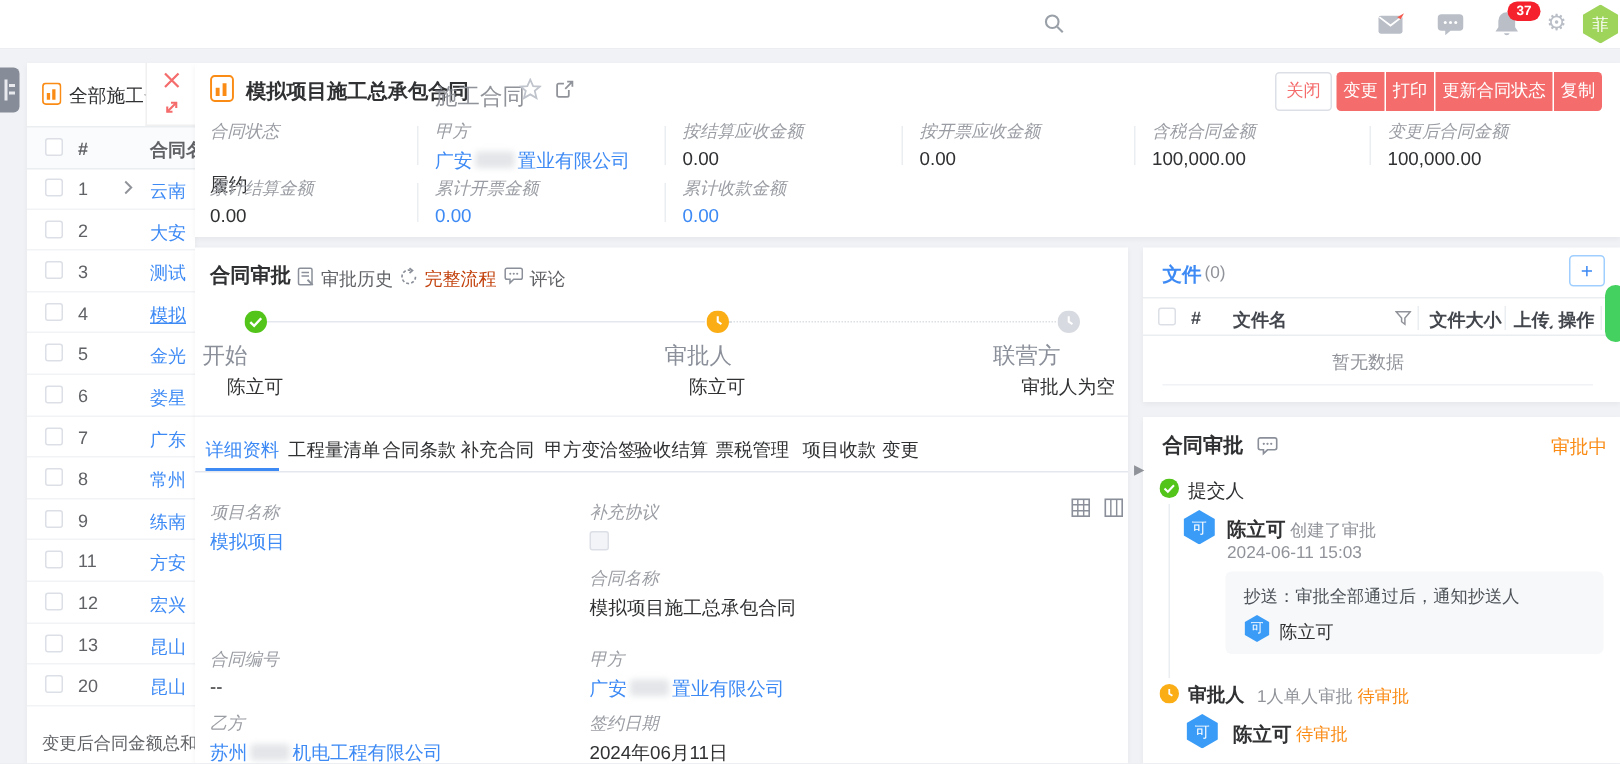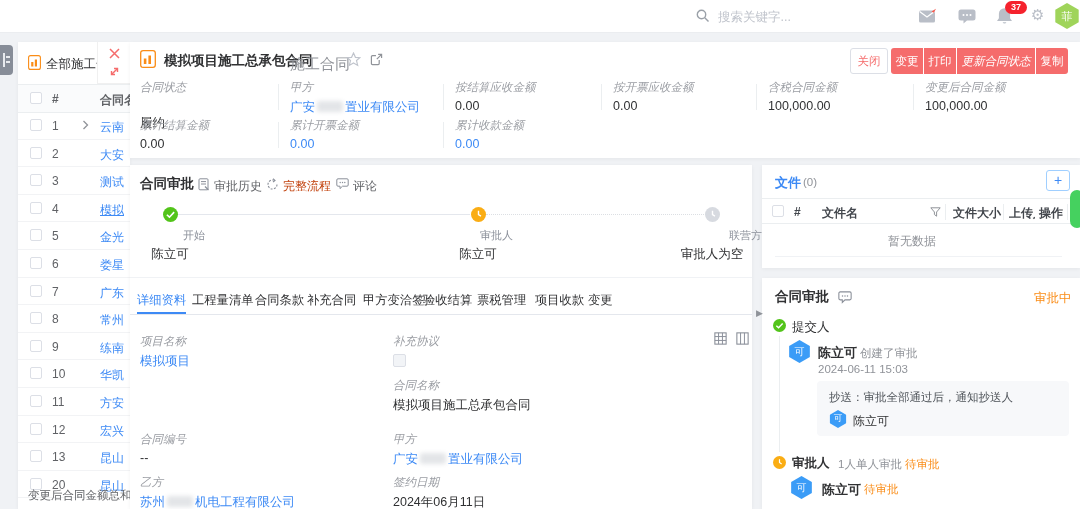--- a/index.html
+++ b/index.html
@@ -24,37 +24,36 @@
   .lnum{position:absolute;left:34px;top:7px;font-size:12px;color:#606266;}
   .lname{position:absolute;left:82px;top:7px;font-size:12px;color:#3d8af5;white-space:nowrap;}
   .lname.sel{text-decoration:underline;}
   .chev{position:absolute;left:64px;top:8px;}
   .btn-red{background:#f56c6c;color:#fff;font-size:11.5px;height:26px;line-height:26px;text-align:center;cursor:pointer;}
   .tab{position:absolute;top:7px;font-size:12.3px;color:#303133;white-space:nowrap;cursor:pointer;}
   .tab.active{color:#3d8af5;}
   .vdiv{position:absolute;width:1px;background:#ebeef0;}
   .redact{display:inline-block;width:26px;height:11px;background:#e3e5e8;border-radius:2px;filter:blur(2px);
     vertical-align:-1px;margin:0 2px;}
-  .step-label{font-size:11px;color:#8a8f99;text-align:right;}
+  .step-label{font-size:15px;color:#8a8f99;text-align:left;}
   .step-name{font-size:12.5px;color:#303133;text-align:center;font-weight:500;margin-top:3px;}
   .fh{font-size:12px;color:#43474d;font-weight:bold;white-space:nowrap;}
   .gray-note{font-size:11.5px;color:#909399;white-space:nowrap;text-align:right;}
   .orange{color:#fa8c16;}
 </style>
 </head>
 <body>
 
 <div class="stage">
 
   <div class="topbar">
     <svg class="ab" style="left:696px;top:9px;" width="14" height="14" viewBox="0 0 14 14">
         <circle cx="5.5" cy="5.5" r="4.2" fill="none" stroke="#9aa0a8" stroke-width="1.4"></circle>
         <line x1="8.8" y1="8.8" x2="12.5" y2="12.5" stroke="#9aa0a8" stroke-width="1.4"></line>
       </svg>
-    <input class="search-input" placeholder="搜索关键字..." style="">
     <svg class="ab" style="left:918px;top:8px;" width="20" height="16" viewBox="0 0 20 16">
         <rect x="1" y="2.5" width="16" height="12" rx="1.6" fill="#b9bec7"></rect>
         <path d="M1.6 3.4 9 9l7.4-5.6" fill="none" stroke="#fff" stroke-width="1.2"></path>
         <path d="M13.5 3.5 18 0.8l-2.2 4z" fill="#f5594e"></path>
       </svg>
     <svg class="ab" style="left:958px;top:9px;" width="18" height="15" viewBox="0 0 18 15">
         <path d="M3 0.5h12a2.5 2.5 0 0 1 2.5 2.5v6a2.5 2.5 0 0 1-2.5 2.5H9l-3.5 3v-3H3A2.5 2.5 0 0 1 .5 9V3A2.5 2.5 0 0 1 3 .5z" fill="#b9bec7"></path>
         <circle cx="5.5" cy="6" r="1" fill="#fff"></circle>
         <circle cx="9" cy="6" r="1" fill="#fff"></circle>
         <circle cx="12.5" cy="6" r="1" fill="#fff"></circle>
@@ -133,25 +132,20 @@
           <span class="lnum">8</span>
           <span class="lname">常州</span>
         </div>
       <div class="lrow">
           <div class="cb"></div>
           <span class="lnum">9</span>
           <span class="lname">练南</span>
         </div>
       <div class="lrow">
           <div class="cb"></div>
-          <span class="lnum">10</span>
-          <span class="lname">华凯</span>
-        </div>
-      <div class="lrow">
-          <div class="cb"></div>
           <span class="lnum">11</span>
           <span class="lname">方安</span>
         </div>
       <div class="lrow">
           <div class="cb"></div>
           <span class="lnum">12</span>
           <span class="lname">宏兴</span>
         </div>
       <div class="lrow">
           <div class="cb"></div>
@@ -189,21 +183,21 @@
         <polygon points="7,1 8.8,5 13,5.3 9.8,8 10.9,12.5 7,10.2 3.1,12.5 4.2,8 1,5.3 5.2,5" fill="none" stroke="#c0c4cc" stroke-width="1.1"></polygon>
       </svg>
     <svg class="ab" style="left:240px;top:11px;" width="13" height="13" viewBox="0 0 12 12">
         <path d="M8.5 6.5v3.2a1 1 0 0 1-1 1H2.3a1 1 0 0 1-1-1V3.5a1 1 0 0 1 1-1H5.5" fill="none" stroke="#909399" stroke-width="1.1"></path>
         <path d="M7.5 1.3h3.2v3.2M10.5 1.5 6.3 5.7" fill="none" stroke="#909399" stroke-width="1.1"></path>
       </svg>
     <div class="ab" style="left:720px;top:6px;width:38px;height:26px;line-height:24px;text-align:center;border:1px solid #dcdfe6;border-radius:3px;font-size:11.5px;color:#f56c6c;box-sizing:border-box;cursor:pointer;">关闭</div>
     <div class="ab" style="left:761px;top:6px;display:flex;gap:1px;">
       <div class="btn-red" style="width:32px;border-radius:3px 0 0 3px;">变更</div>
       <div class="btn-red" style="width:32px;">打印</div>
-      <div class="btn-red" style="width:78px;font-style:italic;">更新合同状态</div>
+      <div class="btn-red" style="width:78px;">更新合同状态</div>
       <div class="btn-red" style="width:32px;border-radius:0 3px 3px 0;">复制</div>
     </div>
 
     <div class="ab" style="left:10px;top:38px;">
         <div class="lbl">合同状态</div>
         <div class="val" style="margin-top:20px;">履约</div>
       </div>
     <div class="ab" style="left:160px;top:38px;">
         <div class="lbl">甲方</div>
         <div class="val lnk" style="margin-top:4px;"><span>广安</span><span class="redact"></span><span>置业有限公司</span></div>

